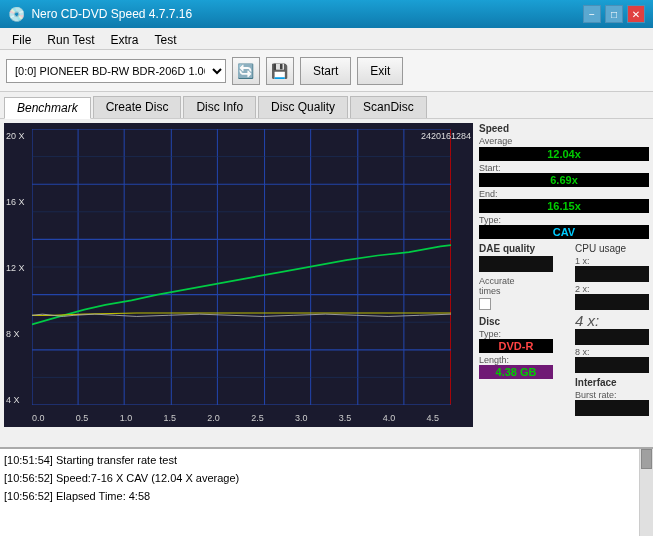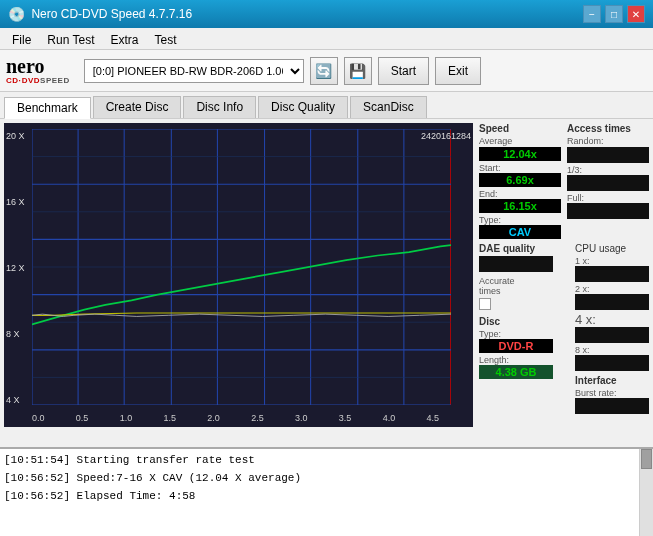--- a/index.html
+++ b/index.html
@@ -21,21 +21,21 @@
     
     .toolbar { background: #f5f5f5; height: 42px; display: flex; align-items: center; padding: 0 6px; gap: 6px; border-bottom: 1px solid #ccc; }
     .logo-area { display: flex; align-items: center; margin-right: 8px; }
     .drive-select { height: 24px; background: white; border: 1px solid #999; padding: 0 4px; font-size: 11px; width: 220px; }
     .toolbar-btn { height: 28px; padding: 0 12px; background: linear-gradient(to bottom, #f8f8f8, #e0e0e0); border: 1px solid #999; cursor: pointer; font-size: 12px; }
     .icon-btn { width: 28px; height: 28px; background: linear-gradient(to bottom, #f8f8f8, #e0e0e0); border: 1px solid #999; cursor: pointer; display: flex; align-items: center; justify-content: center; font-size: 14px; }
     
     
     .tabs { background: #f0f0f0; display: flex; padding: 4px 4px 0; border-bottom: 1px solid #ccc; gap: 2px; }
     .tab { padding: 3px 12px; background: #ddd; border: 1px solid #bbb; border-bottom: none; cursor: pointer; font-size: 12px; }
-    .tab.active { background: white; border-bottom: 1px solid white; position: relative; bottom: -1px; z-index: 1; }
+    .tab.active { background: white; border-bottom: 1px solid white; position: relative; bottom: -1px; z-index: 1; font-style: italic; }
     .log-entry { line-height: 18px; }
 
     .content-area { display: flex; flex-direction: column; height: calc(536px - 28px - 22px - 42px - 26px); }
     .main-row { display: flex; flex: 1; overflow: hidden; }
   </style>
 </head>
 <body>
 
 <div class="title-bar">
   <div class="title-bar-left">
@@ -50,26 +50,20 @@
 </div>
 
 <div class="menu-bar">
   <span class="menu-item">File</span>
   <span class="menu-item">Run Test</span>
   <span class="menu-item">Extra</span>
   <span class="menu-item">Test</span>
 </div>
 
 <div class="toolbar">
-  <div class="logo-area">
-    <div>
-      <div style="font-size:20px;font-weight:bold;font-family:serif;line-height:1;">nero</div>
-      <div style="font-size:8px;color:#c00;font-weight:bold;letter-spacing:0.5px;">CD·DVD<span style="color:#555;">SPEED</span></div>
-    </div>
-  </div>
   <select class="drive-select">
     <option>[0:0]  PIONEER BD-RW  BDR-206D 1.06</option>
   </select>
   <div class="icon-btn" title="Refresh">🔄</div>
   <div class="icon-btn" title="Save">💾</div>
   <button class="toolbar-btn">Start</button>
   <button class="toolbar-btn">Exit</button>
 </div>
 
 <div class="tabs">
@@ -160,74 +154,65 @@
           <div style="font-size:9px;color:#555;margin-bottom:1px;">Average</div>
           <div style="background:#000;color:#00cc00;font-weight:bold;font-size:11px;text-align:center;padding:1px 8px;margin-bottom:2px;">12.04x</div>
           <div style="font-size:9px;color:#555;">Start:</div>
           <div style="background:#000;color:#00cc00;font-weight:bold;font-size:11px;text-align:center;padding:1px 2px;margin-bottom:2px;">6.69x</div>
           <div style="font-size:9px;color:#555;">End:</div>
           <div style="background:#000;color:#00cc00;font-weight:bold;font-size:11px;text-align:center;padding:1px 2px;margin-bottom:2px;">16.15x</div>
           <div style="font-size:9px;color:#555;">Type:</div>
           <div style="background:#000;color:#00ccff;font-weight:bold;font-size:11px;text-align:center;padding:1px 2px;">CAV</div>
         </div>
 
-        <div style="flex:1;">
-          <div style="font-size:10px;color:#333;font-weight:bold;margin-bottom:2px;">Access times</div>
-          <div style="font-size:9px;color:#555;margin-bottom:1px;">Random:</div>
-          <div style="background:#111;color:#555;font-size:11px;text-align:center;padding:1px 2px;margin-bottom:2px;height:16px;"></div>
-          <div style="font-size:9px;color:#555;">1/3:</div>
-          <div style="background:#111;color:#555;font-size:11px;text-align:center;padding:1px 2px;margin-bottom:2px;height:16px;"></div>
-          <div style="font-size:9px;color:#555;">Full:</div>
-          <div style="background:#111;color:#555;font-size:11px;text-align:center;padding:1px 2px;height:16px;"></div>
-        </div>
       </div>
 
       <div style="display:flex;gap:22px;">
 
         <div style="flex:1;">
           <div style="font-size:10px;color:#333;font-weight:bold;margin-bottom:2px;">DAE quality</div>
           <div style="background:#111;color:#555;font-size:11px;text-align:center;padding:1px 2px;margin-bottom:4px;height:16px;"></div>
           <div style="font-size:9px;color:#555;">Accurate</div>
           <div style="font-size:9px;color:#555;margin-bottom:2px;">times</div>
           <div style="display:flex;align-items:center;">
             <div style="width:12px;height:12px;border:1px solid #999;background:white;display:inline-block;"></div>
           </div>
           <div style="margin-top:6px;">
             <div style="font-size:10px;color:#333;font-weight:bold;margin-bottom:2px;">Disc</div>
             <div style="font-size:9px;color:#555;">Type:</div>
             <div style="background:#000;color:#ff4444;font-weight:bold;font-size:11px;text-align:center;padding:1px 2px;margin-bottom:2px;">DVD-R</div>
             <div style="font-size:9px;color:#555;">Length:</div>
-            <div style="background:#14532d;color:#00cc00;font-weight:bold;font-size:11px;text-align:center;padding:1px 2px;">4.38 GB</div>
+            <div style="background:#701a75;color:#00cc00;font-weight:bold;font-size:11px;text-align:center;padding:1px 2px;">4.38 GB</div>
           </div>
         </div>
 
         <div style="flex:1;">
           <div style="font-size:10px;color:#333;font-weight:normal;margin-bottom:2px;">CPU usage</div>
           <div style="font-size:9px;color:#555;">1 x:</div>
           <div style="background:#111;color:#555;font-size:11px;text-align:center;padding:1px 2px;margin-bottom:2px;height:16px;"></div>
           <div style="font-size:9px;color:#555;">2 x:</div>
           <div style="background:#111;color:#555;font-size:11px;text-align:center;padding:1px 2px;margin-bottom:2px;height:16px;"></div>
-          <div style="font-size:13px;color:#555;">4 x:</div>
+          <div style="font-size:15px;color:#555;font-style:italic;">4 x:</div>
           <div style="background:#111;color:#555;font-size:11px;text-align:center;padding:1px 2px;margin-bottom:2px;height:16px;"></div>
           <div style="font-size:9px;color:#555;">8 x:</div>
           <div style="background:#111;color:#555;font-size:11px;text-align:center;padding:1px 2px;margin-bottom:4px;height:16px;"></div>
           <div style="margin-top:4px;">
             <div style="font-size:10px;color:#333;font-weight:bold;margin-bottom:2px;">Interface</div>
             <div style="font-size:9px;color:#555;">Burst rate:</div>
             <div style="background:#111;color:#555;font-size:11px;text-align:center;padding:1px 2px;height:16px;"></div>
           </div>
         </div>
       </div>
 
     </div>
   </div>
 
   <div style="height:90px;background:white;border-top:2px solid #aaa;display:flex;flex-direction:column;position:relative;">
     <div style="position:relative;flex:1;overflow:hidden;">
-      <div style="padding:2px 6px 2px 4px;font-size:11px;font-family:Liberation Mono, monospace;height:100%;overflow-y:auto;">
+      <div style="padding:2px 6px 2px 4px;font-size:11px;font-family:Liberation Sans, sans-serif;height:100%;overflow-y:auto;">
         <div class="log-entry">[10:51:54]  Starting transfer rate test</div>
         <div class="log-entry">[10:56:52]  Speed:7-16 X CAV (12.04 X average)</div>
         <div class="log-entry">[10:56:52]  Elapsed Time: 4:58</div>
       </div>
 
       <div style="position:absolute;right:0;top:0;bottom:0;width:14px;background:#e0e0e0;border-left:1px solid #ccc;">
         <div style="position:absolute;top:0;left:1px;right:1px;height:20px;background:#a0a0a0;border:1px solid #888;"></div>
       </div>
     </div>
   </div>

